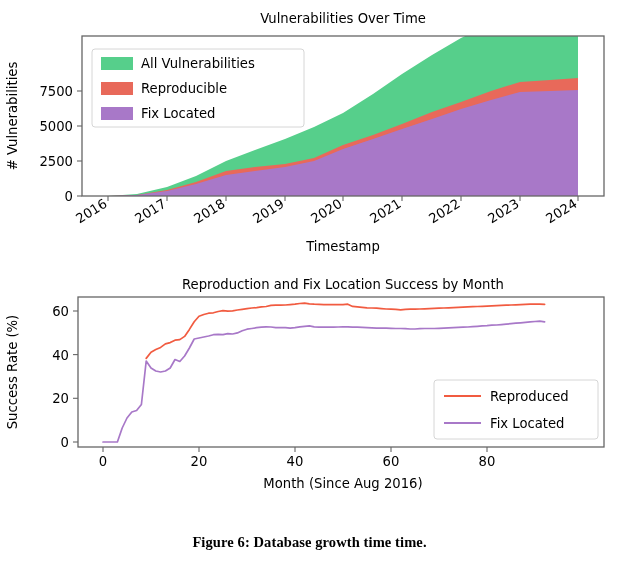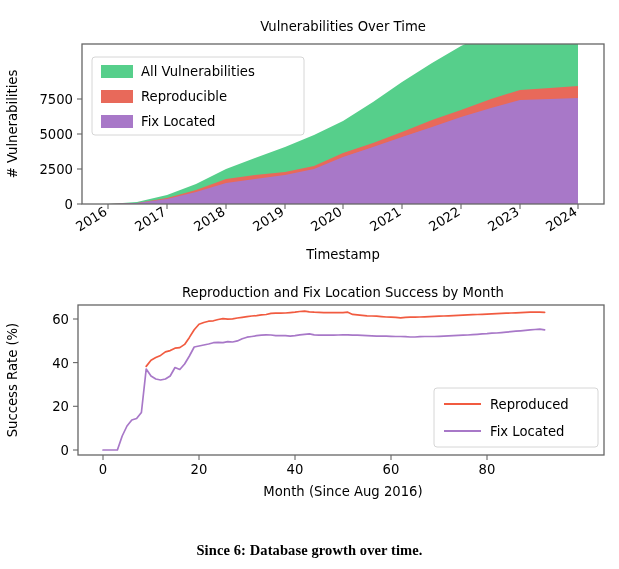--- a/index.html
+++ b/index.html
@@ -9,21 +9,21 @@
   }
   body {
     width: 619px;
     height: 569px;
     position: relative;
     font-family: "DejaVu Sans", sans-serif;
     overflow: hidden;
   }
   #figure {
     position: absolute;
-    left: 0; top: 14px;
+    left: 0; top: 6px;
     width: 619px;
     height: 418px;
   }
   .caption {
     position: absolute;
     left: 0;
     top: 528px;
     width: 619px;
     text-align: center;
     font-family: "Liberation Serif", serif;
@@ -158,14 +158,14 @@
       <g>
         <rect class="legendbox" x="434" y="374" width="164" height="59" rx="3"></rect>
         <line x1="444" y1="390" x2="481" y2="390" stroke="#f15b40" stroke-width="1.8"></line>
         <text class="legend-txt" x="490" y="395">Reproduced</text>
         <line x1="444" y1="417" x2="481" y2="417" stroke="#a878c8" stroke-width="1.8"></line>
         <text class="legend-txt" x="490" y="422">Fix Located</text>
       </g>
     </g>
   </svg>
 
-  <div class="caption">Since 6: Database growth over time.</div>
+  <div class="caption">Figure 6: Database growth time time.</div>
 </div>
 
 </body></html>

